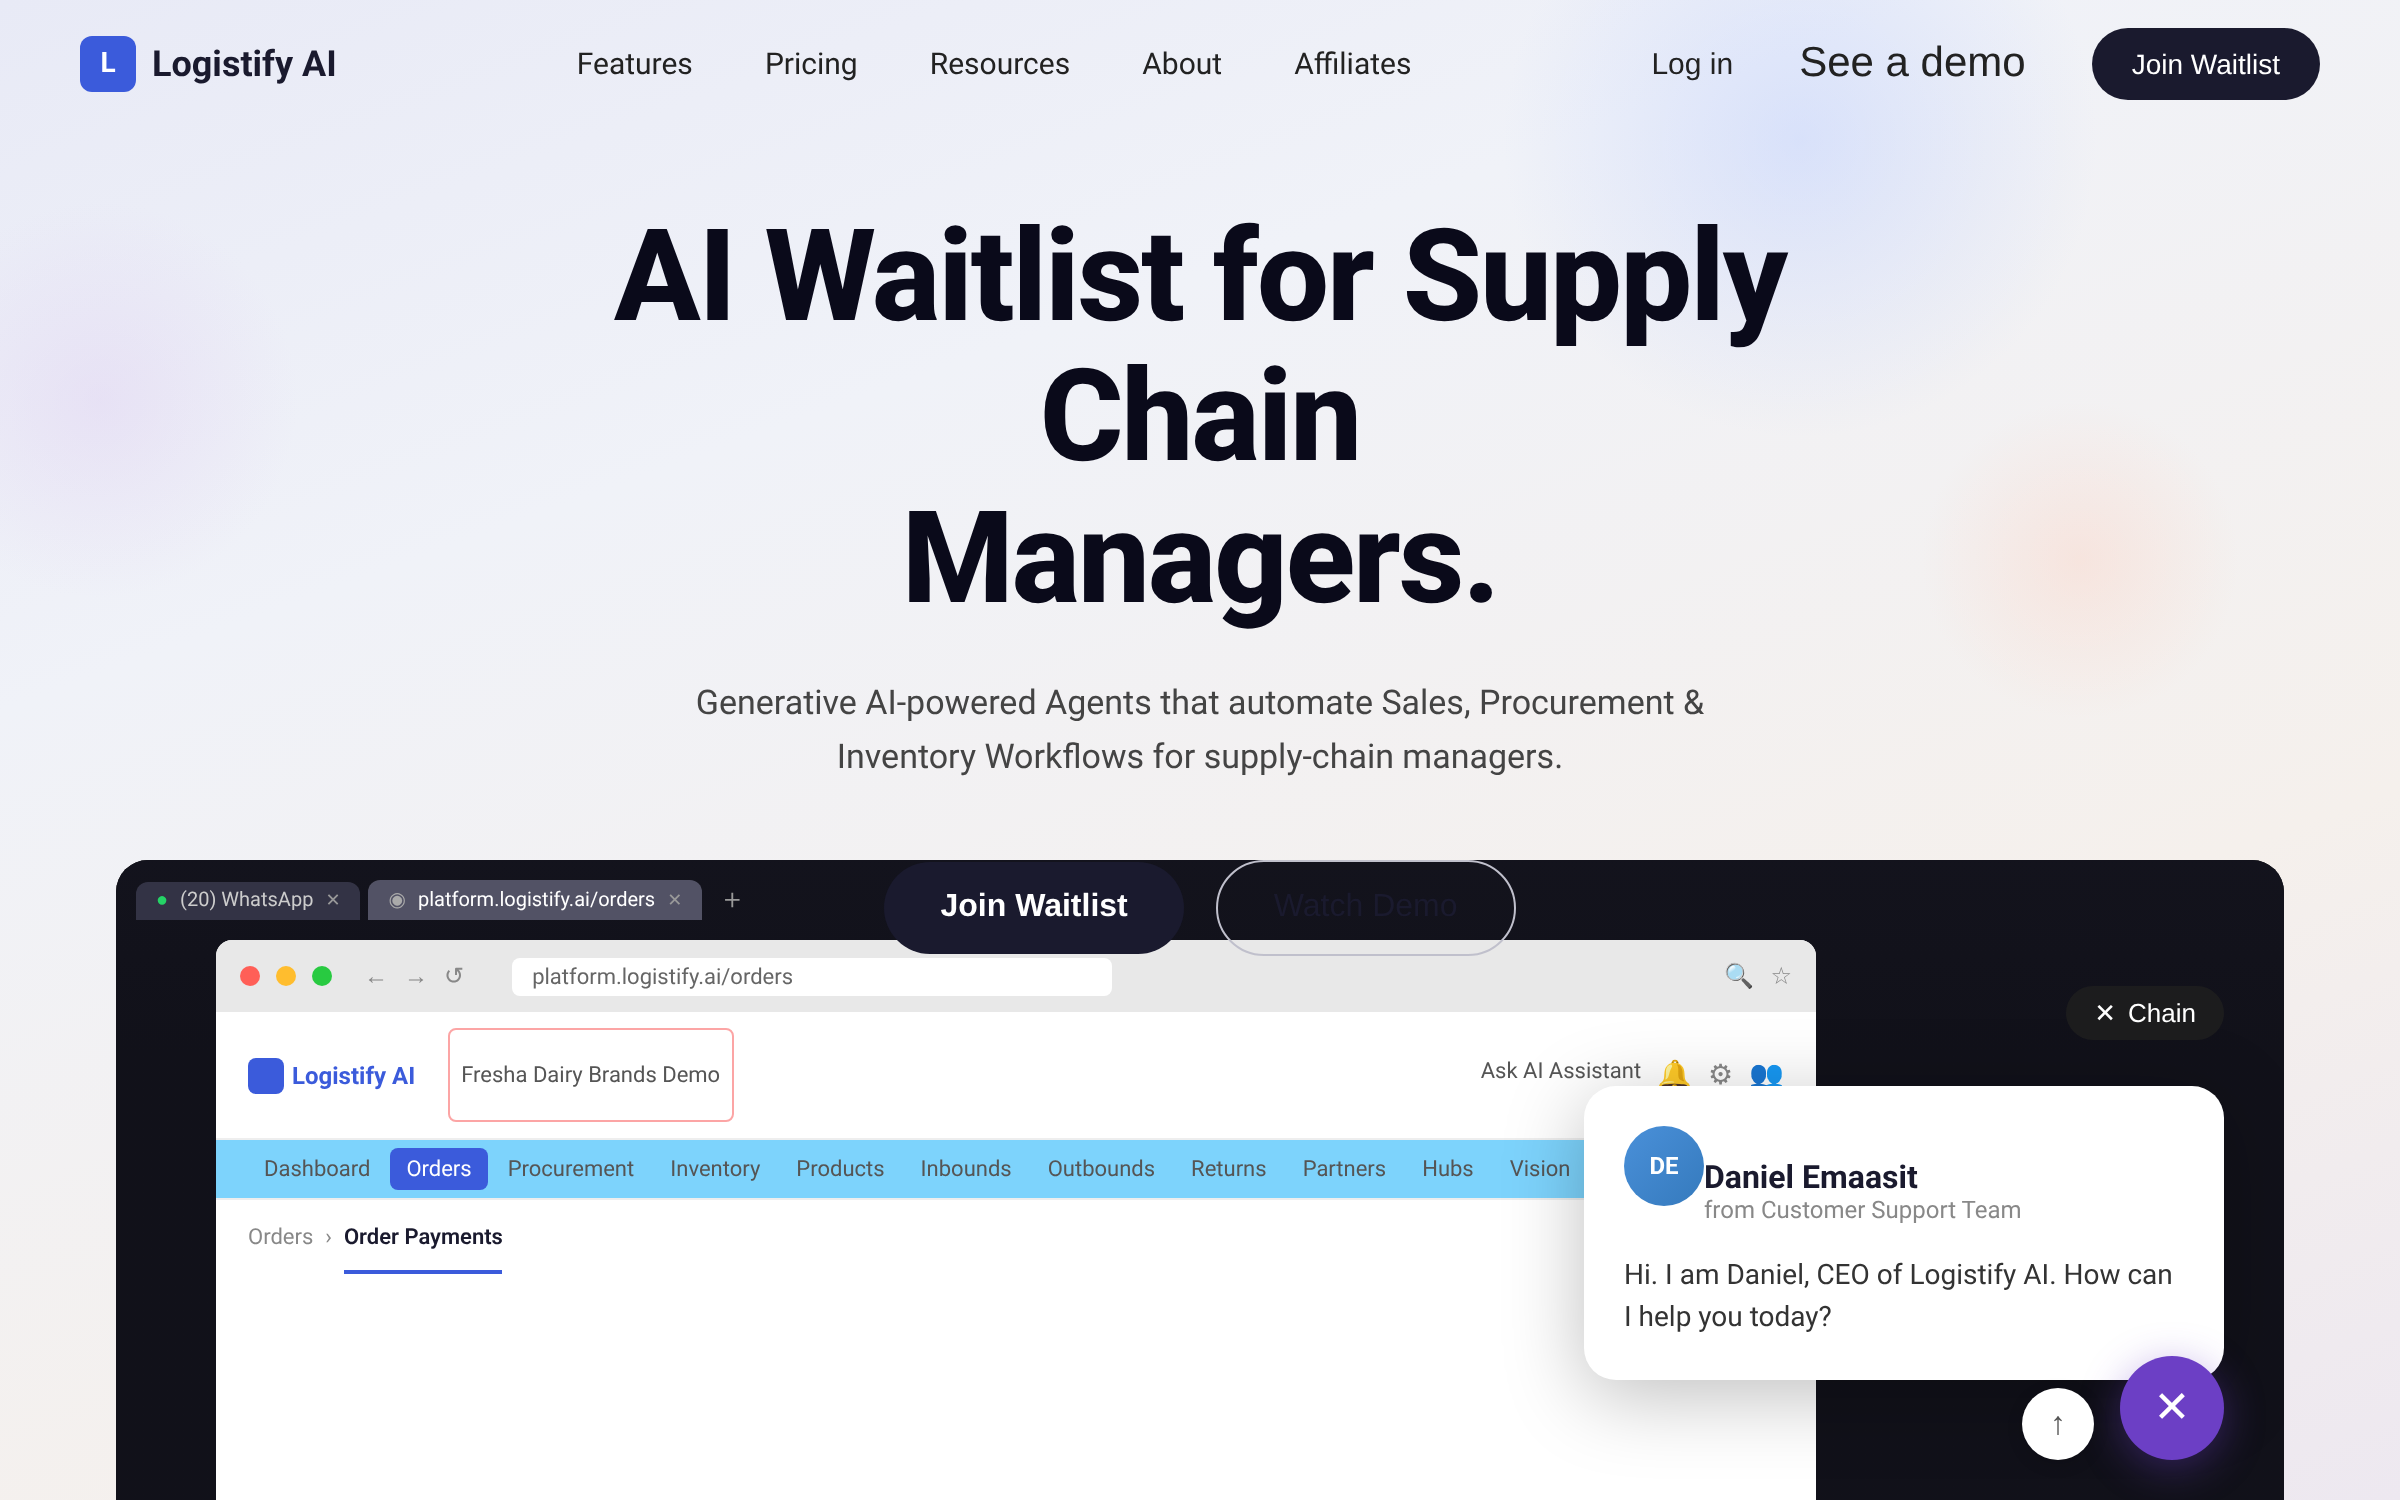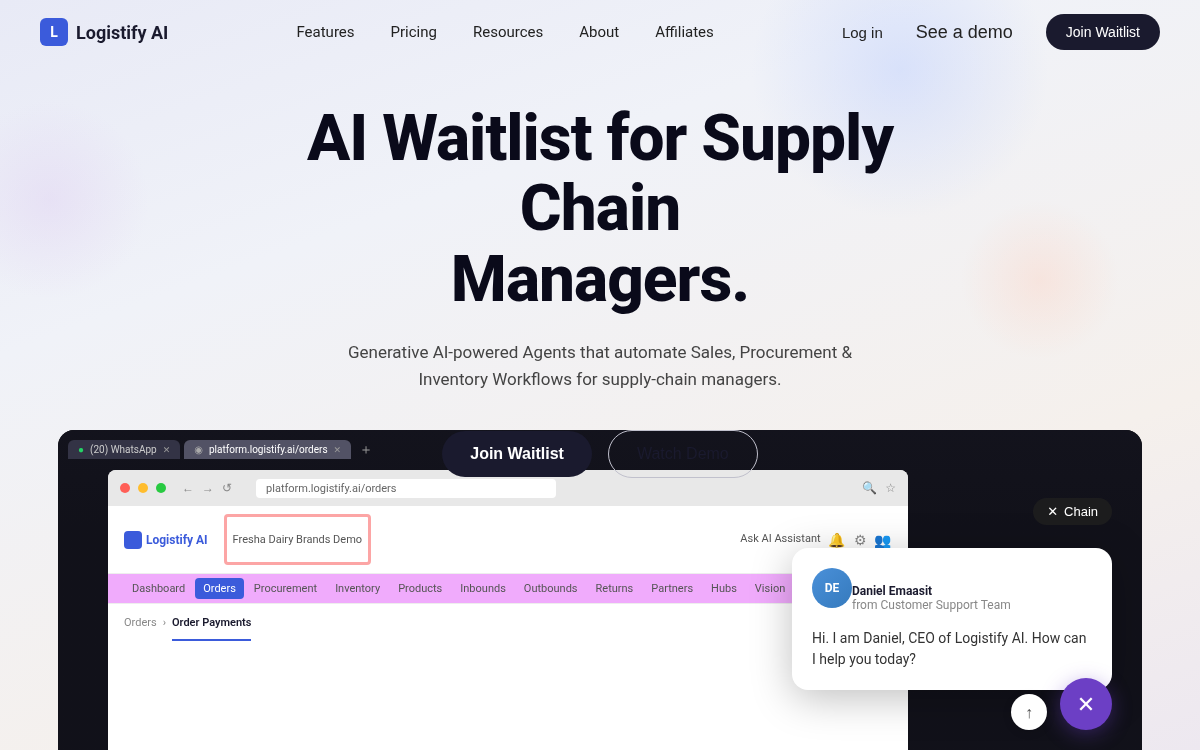--- a/index.html
+++ b/index.html
@@ -80,21 +80,21 @@
     .btn-login {
       font-size: 15px;
       color: #222;
       background: none;
       border: none;
       cursor: pointer;
       font-weight: 450;
     }
 
     .btn-see-demo {
-      font-size: 18px;
+      font-size: 21px;
       color: #222;
       background: none;
       border: none;
       cursor: pointer;
       font-weight: 450;
     }
 
     .btn-join-waitlist-nav {
       background: #1a1a2e;
       color: white;
@@ -246,35 +246,35 @@
       font-weight: 700;
       color: #3b5bdb;
       display: flex;
       align-items: center;
       gap: 4px;
     }
 
     .app-selector {
       font-size: 11px;
       color: #555;
-      border: 3px solid #fca5a5;
+      border: 1px solid #fca5a5;
       border-radius: 4px;
       padding: 16px 6px;
     }
 
     .app-icons {
       margin-left: auto;
       display: flex;
       gap: 8px;
       color: #888;
       font-size: 14px;
     }
 
     .app-nav {
-      background: #f0abfc;
+      background: #7dd3fc;
       padding: 4px 16px;
       display: flex;
       gap: 2px;
       border-bottom: 1px solid #eee;
     }
 
     .app-nav-item {
       font-size: 11px;
       padding: 4px 8px;
       color: #555;
@@ -336,21 +336,21 @@
       align-items: center;
       justify-content: center;
       color: white;
       font-size: 12px;
       font-weight: 700;
       flex-shrink: 0;
     }
 
     .chat-agent-name {
       font-weight: 700;
-      font-size: 12px;
+      font-size: 16px;
       color: #1a1a2e;
       margin-top: 16px;
     }
 
     .chat-agent-team {
       font-size: 12px;
       color: #888;
     }
 
     .chat-message {

